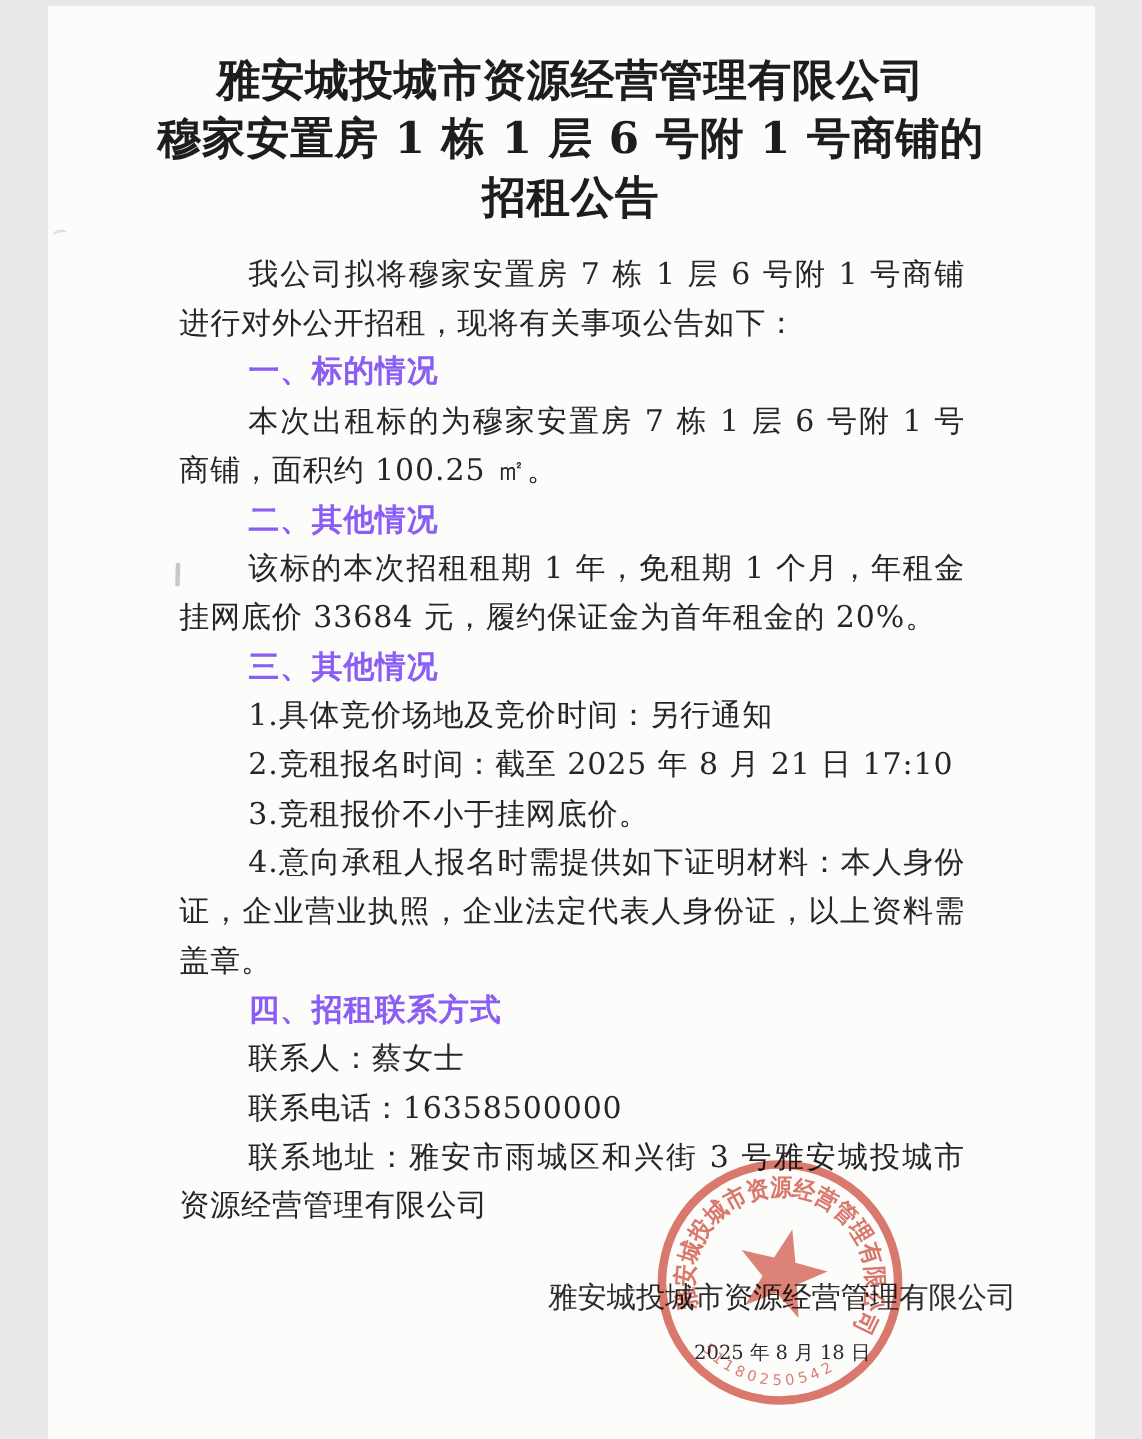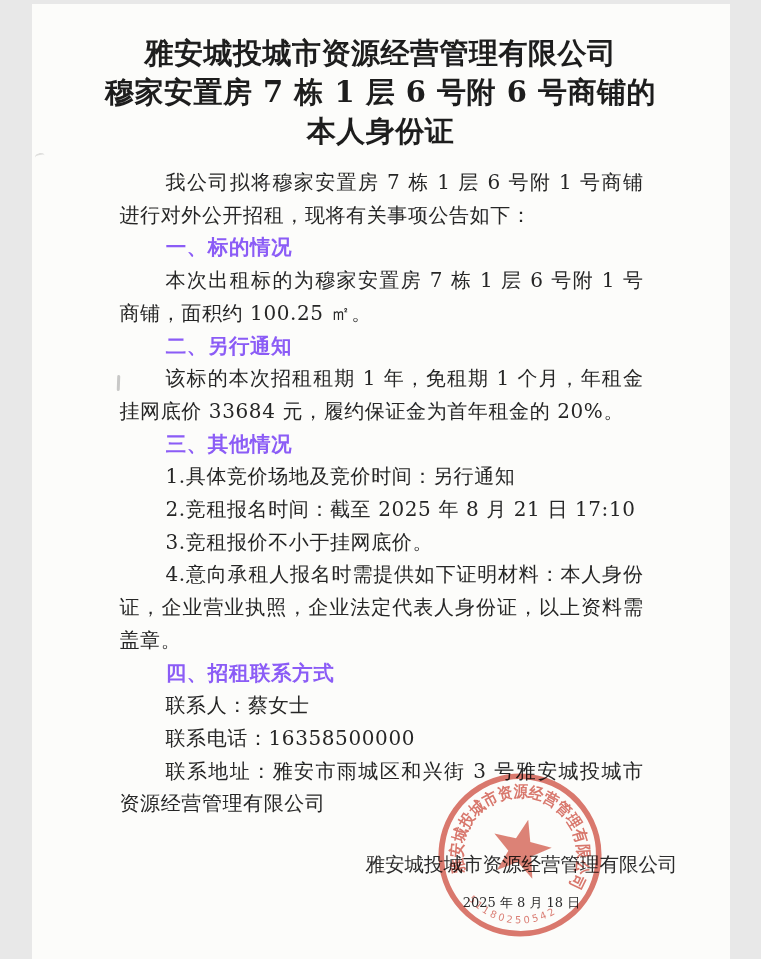--- a/index.html
+++ b/index.html
@@ -91,31 +91,31 @@
     transform: rotate(-12deg);
   }
 </style>
 </head>
 <body>
 
 <div class="page">
 
   <h1 class="title">
     <span class="tl">雅安城投城市资源经营管理有限公司</span>
-    <span class="tl">穆家安置房 7 栋 1 层 6 号附 6 号商铺的</span>
-    <span class="tl">本人身份证</span>
+    <span class="tl">穆家安置房 1 栋 1 层 6 号附 1 号商铺的</span>
+    <span class="tl">招租公告</span>
   </h1>
 
   <div class="content">
     <p>我公司拟将穆家安置房 7 栋 1 层 6 号附 1 号商铺进行对外公开招租，现将有关事项公告如下：</p>
 
     <h2>一、标的情况</h2>
     <p>本次出租标的为穆家安置房 7 栋 1 层 6 号附 1 号商铺，面积约 100.25 ㎡。</p>
 
-    <h2>二、另行通知</h2>
+    <h2>二、其他情况</h2>
     <p>该标的本次招租租期 1 年，免租期 1 个月，年租金挂网底价 33684 元，履约保证金为首年租金的 20%。</p>
 
     <h2>三、其他情况</h2>
     <p>1.具体竞价场地及竞价时间：另行通知</p>
     <p>2.竞租报名时间：截至 2025 年 8 月 21 日 17:10</p>
     <p>3.竞租报价不小于挂网底价。</p>
     <p>4.意向承租人报名时需提供如下证明材料：本人身份证，企业营业执照，企业法定代表人身份证，以上资料需盖章。</p>
 
     <h2>四、招租联系方式</h2>
     <p>联系人：蔡女士</p>

